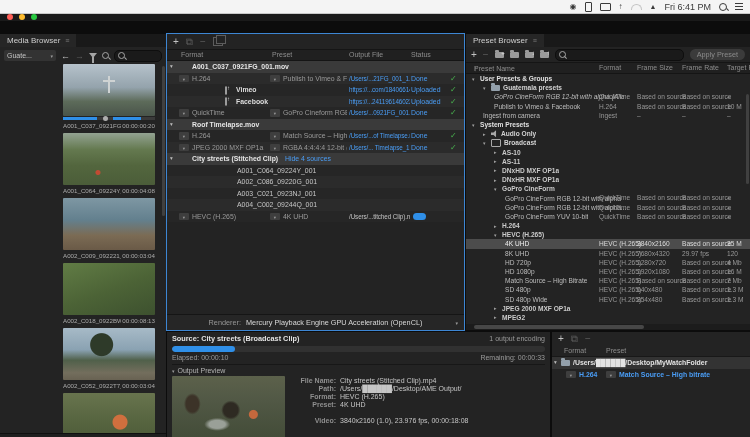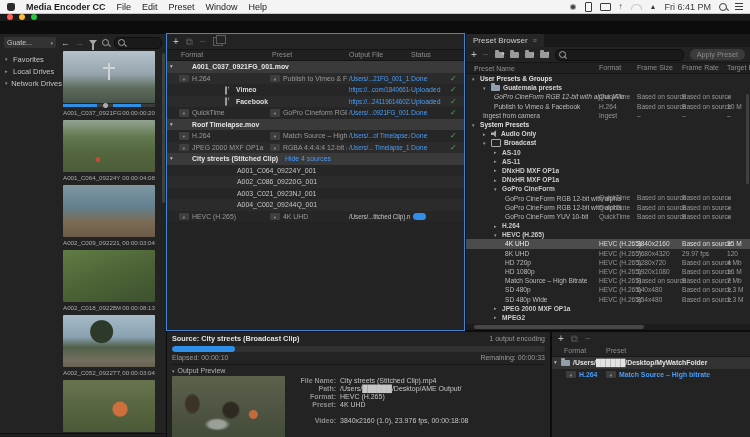--- a/index.html
+++ b/index.html
@@ -200,29 +200,20 @@
   .wf-row .gi-folder{position:absolute;left:9px;top:3px;}
   .wf-row .path{position:absolute;left:21px;line-height:11.5px;color:#e3e3e3;font-weight:bold;white-space:nowrap;}
   .wf-row .wdb1{left:14px;} .wf-row .wdb2{left:54px;}
   .wf-row .wfmt{position:absolute;left:27px;line-height:11.5px;color:#4a9df5;font-weight:bold;}
   .wf-row .wpst{position:absolute;left:67px;line-height:11.5px;color:#4a9df5;font-weight:bold;white-space:nowrap;}
 </style>
 </head>
 <body>
 
 <div class="menubar">
-  <div class="m-left">
-    <span class="apple"></span>
-    <span class="appname">Media Encoder CC</span>
-    <span>File</span>
-    <span>Edit</span>
-    <span>Preset</span>
-    <span>Window</span>
-    <span>Help</span>
-  </div>
   <div class="m-right">
     <span class="mi mi-cam">◉</span>
     <span class="mi mi-phone"></span>
     <span class="mi mi-display"></span>
     <span class="mi mi-up">↑</span>
     <span class="mi mi-wifi"></span>
     <span class="mi mi-eject">▲</span>
     <span class="mi mi-clock">Fri 6:41 PM</span>
     <span class="mi mi-search"></span>
     <span class="mi mi-list"></span>
@@ -230,49 +221,41 @@
 </div>
 
 <div class="window">
   <div class="titlestrip">
     <span class="tl r"></span>
     <span class="tl y"></span>
     <span class="tl g"></span>
   </div>
 
   <div class="panel" id="media-browser">
+    <div class="tabbar">
+      <div class="tab">
+        <span>Media Browser</span>
+        <span class="pmenu">≡</span>
+      </div>
+    </div>
     <div class="mb-toolbar">
       <div class="mb-drop">
         <span>Guate...</span>
           <span class="dc">▾</span>
       </div>
       <span class="navarrow">←</span>
       <span class="navarrow dim">→</span>
       <span class="funnel"></span>
       <span class="mag"></span>
       <div class="mb-search">
         <span class="mag"></span>
         <input type="text" style="">
       </div>
     </div>
     <div class="mb-body">
-      <div class="mb-tree">
-        <div class="tree-item">
-          <span class="tch">▾</span>
-          <span>Favorites</span>
-        </div>
-        <div class="tree-item">
-          <span class="tch">▸</span>
-          <span>Local Drives</span>
-        </div>
-        <div class="tree-item">
-          <span class="tch">▾</span>
-          <span>Network Drives</span>
-        </div>
-      </div>
       <div class="mb-clips">
         <div class="mb-item">
             <div class="mb-thumb gi-t1"></div>
             <div class="scrub">
               <span class="knob"></span>
             </div>
             <div class="mb-cap">
               <span class="nm">A001_C037_0921FG_...</span>
               <span class="du">00:00:00:20</span>
             </div>
@@ -514,20 +497,25 @@
         <div class="q-row output encoding even">
 
           <span class="dropbox db1"></span>
           <span class="fmt">HEVC (H.265)</span>
           <span class="dropbox db2"></span>
           <span class="pst">4K UHD</span>
           <span class="out">/Users/...titched Clip).mp4</span>
 
           <span class="pill"></span>
         </div>
+    </div>
+    <div class="q-renderer">
+      <span>Renderer:</span>
+      <span class="val">Mercury Playback Engine GPU Acceleration (OpenCL)</span>
+      <span class="dc">▾</span>
     </div>
   </div>
 
   <div class="panel" id="preset-browser">
     <div class="tabbar">
       <div class="tab">
         <span>Preset Browser</span>
         <span class="pmenu">≡</span>
       </div>
     </div>

